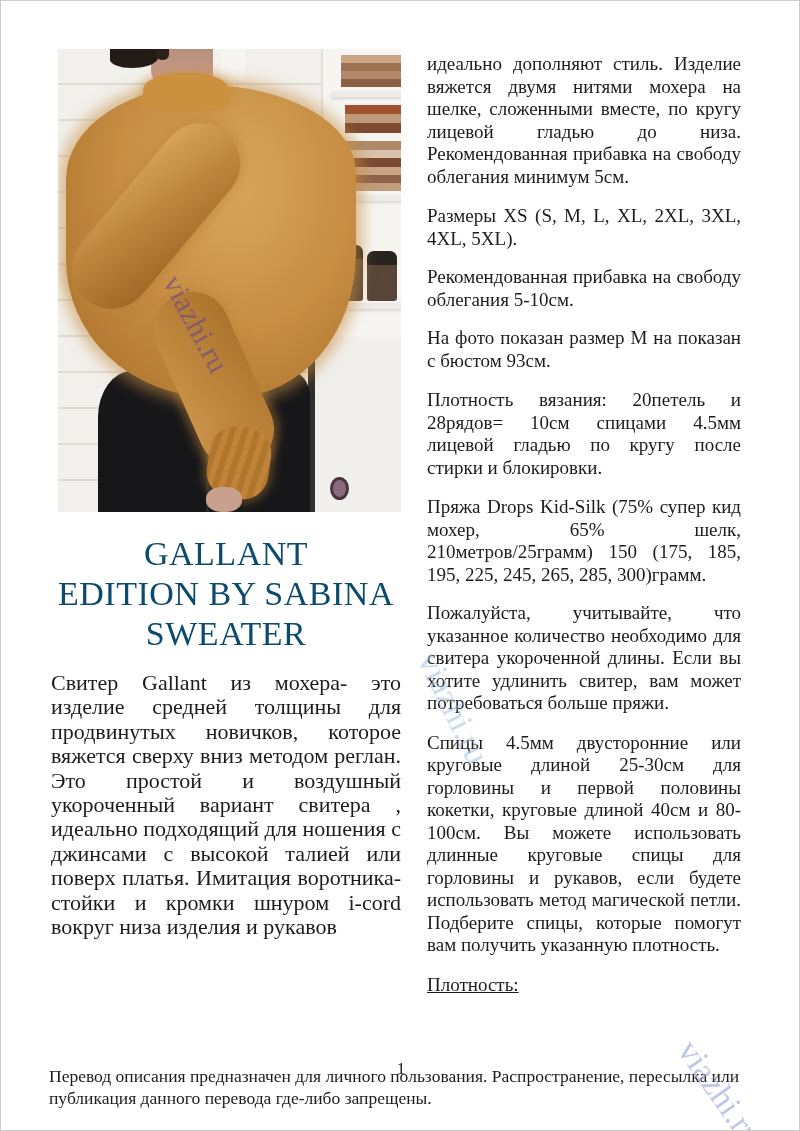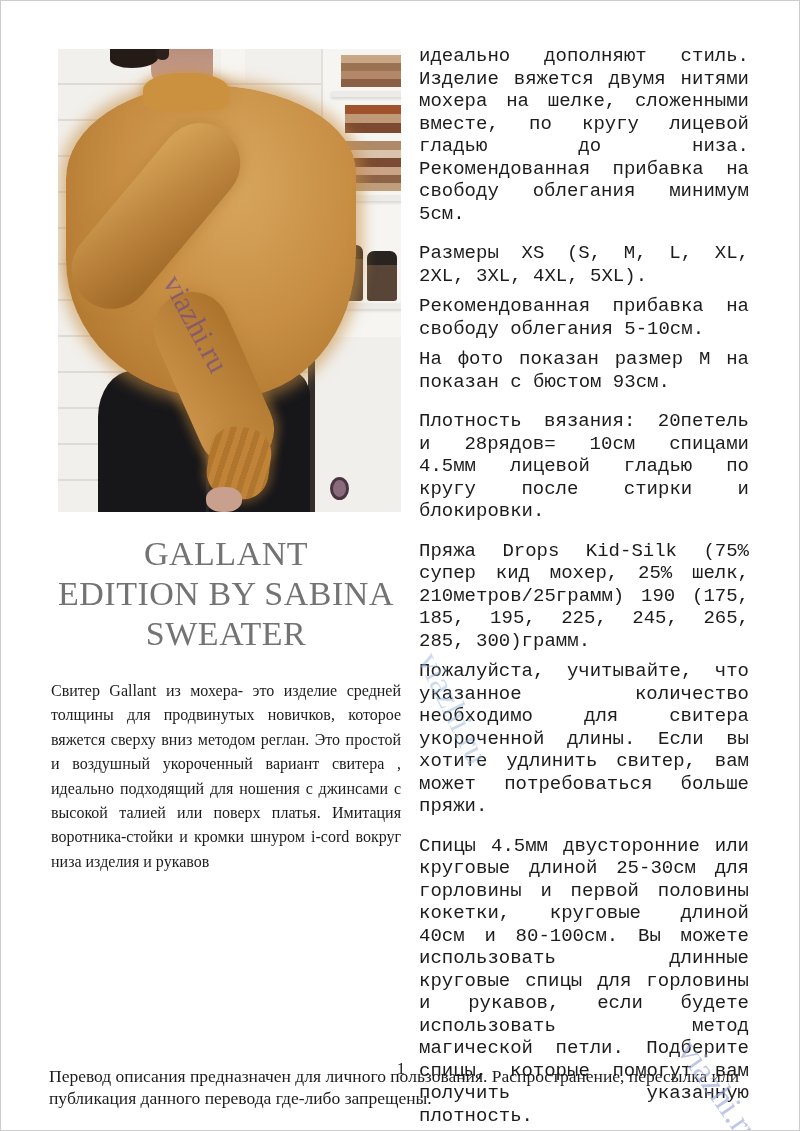--- a/index.html
+++ b/index.html
@@ -3,21 +3,21 @@
 <meta charset="utf-8">
 <style>
   html,body{margin:0;padding:0;background:#ffffff;}
   .page{
     position:relative;width:800px;height:1131px;background:#ffffff;
     font-family:"Liberation Serif","DejaVu Serif",serif;color:#1c1c1c;
     overflow:hidden;border:1px solid #cccccc;box-sizing:border-box;
   }
   
   .right-col{position:absolute;left:410px;top:36px;width:346px;}
-  .right-col p{margin:8px;font-size:19px;line-height:22.5px;text-align:justify;text-align-last:left;font-family:Liberation Mono, monospace;}
+  .right-col p{margin:16px;font-size:19px;line-height:22.5px;text-align:justify;text-align-last:left;}
   .right-col p.gap{margin-top:17px;}
   .underline{text-decoration:underline;}
   .left-col{position:absolute;left:50px;top:48px;width:350px;}
   
   .photo{position:relative;margin-left:7px;width:343px;height:463px;overflow:hidden;background:#f3f1ed;}
   .photo *{position:absolute;}
   .wall{inset:0;background:repeating-linear-gradient(180deg,#f2f0ec 0 34px,#dfdbd4 34px 36px);}
   .shelf-unit{left:263px;top:0;width:80px;height:292px;background:#f6f5f2;border-left:2px solid #e3dfd9;}
   .books-a{right:0;top:6px;width:62px;height:32px;background:repeating-linear-gradient(180deg,#c9a784 0 8px,#9c7352 8px 16px,#b3886a 16px 24px,#8a5f46 24px 32px);}
   .shelf-b1{right:0;top:42px;width:72px;height:6px;background:#ecebe7;box-shadow:0 2px 3px rgba(0,0,0,.12);}
@@ -40,24 +40,24 @@
     box-shadow:0 0 14px 7px rgba(199,142,68,.55);}
   .collar{left:85px;top:24px;width:86px;height:38px;border-radius:45% 45% 25% 25%;background:#cb913f;box-shadow:0 0 8px 3px rgba(199,142,68,.5);}
   .sleeve-fold{left:58px;top:58px;width:80px;height:218px;border-radius:42px;transform:rotate(40deg);
     background:linear-gradient(105deg,#d3a055 10%,#b8803a 55%,#a26b28 90%);box-shadow:0 0 10px 5px rgba(186,130,58,.45);}
   .sleeve-fore{left:118px;top:238px;width:76px;height:185px;border-radius:40px;transform:rotate(-24deg);
     background:linear-gradient(75deg,#cd974c,#aa702a);box-shadow:0 0 10px 5px rgba(186,130,58,.45);}
   .cuff{left:150px;top:378px;width:62px;height:72px;border-radius:26px;transform:rotate(8deg);
     background:repeating-linear-gradient(100deg,#c08338 0 6px,#b1762e 6px 12px);box-shadow:0 0 8px 4px rgba(186,130,58,.4);}
   .hand{left:148px;top:438px;width:36px;height:25px;background:#c9a08d;border-radius:45%;}
   
-  .title{margin-top:22px;text-align:center;color:#737373;font-size:34px;line-height:40px;letter-spacing:.5px;}
+  .title{margin-top:22px;text-align:center;color:#0c4a6e;font-size:34px;line-height:40px;letter-spacing:.5px;}
   .difficulty{margin-top:44px;font-size:20px;}
   .difficulty .dots{font-size:17px;letter-spacing:2px;}
-  .intro{margin-top:25px;font-size:16px;line-height:24.4px;text-align:justify;text-align-last:left;}
+  .intro{margin-top:17px;font-size:22px;line-height:24.4px;text-align:justify;text-align-last:left;}
   
   .footer{position:absolute;left:48px;width:704px;top:1024px;font-size:17.5px;line-height:22px;margin-top:40px;}
   .pagenum{position:absolute;left:0;width:800px;top:1058px;text-align:center;font-size:17px;}
   
   .wm{position:absolute;white-space:nowrap;pointer-events:none;z-index:5;}
   .wm-photo{left:185px;top:268px;font-size:30px;color:rgba(97,62,152,.55);transform:rotate(62deg);transform-origin:left top;}
   .wm-mid{left:443px;top:645px;font-size:34px;color:rgba(152,184,217,.5);transform:rotate(64deg);transform-origin:left top;}
   .wm-corner{left:700px;top:1032px;font-size:34px;color:rgba(150,160,212,.6);transform:rotate(55deg);transform-origin:left top;}
 </style>
 </head>
@@ -104,21 +104,21 @@
 
     <p class="intro">Свитер Gallant из мохера- это изделие средней толщины для продвинутых новичков, которое вяжется сверху вниз методом реглан. Это простой и воздушный укороченный вариант свитера , идеально подходящий для ношения с джинсами с высокой талией или поверх платья. Имитация воротника-стойки и кромки шнуром i-cord вокруг низа изделия и рукавов</p>
   </div>
 
   <div class="right-col">
     <p>идеально дополняют стиль. Изделие вяжется двумя нитями мохера на шелке, сложенными вместе, по кругу лицевой гладью до низа. Рекомендованная прибавка на свободу облегания минимум 5см.</p>
     <p class="gap">Размеры XS (S, M, L, XL, 2XL, 3XL, 4XL, 5XL).</p>
     <p>Рекомендованная прибавка на свободу облегания 5-10см.</p>
     <p>На фото показан размер М на показан с бюстом 93см.</p>
     <p class="gap">Плотность вязания: 20петель и 28рядов= 10см спицами 4.5мм лицевой гладью по кругу после стирки и блокировки.</p>
-    <p class="gap">Пряжа Drops Kid-Silk (75% супер кид мохер, 25% шелк, 210метров/25грамм) 190 (175, 185, 195, 225, 245, 265, 285, 300)грамм.</p>
+    <p class="gap">Пряжа Drops Kid-Silk (75% супер кид мохер, 65% шелк, 210метров/25грамм) 150 (175, 185, 195, 225, 245, 265, 285, 300)грамм.</p>
     <p>Пожалуйста, учитывайте, что указанное количество необходимо для свитера укороченной длины. Если вы хотите удлинить свитер, вам может потребоваться больше пряжи.</p>
     <p class="gap">Спицы 4.5мм двусторонние или круговые длиной 25-30см для горловины и первой половины кокетки, круговые длиной 40см и 80-100см. Вы можете использовать длинные круговые спицы для горловины и рукавов, если будете использовать метод магической петли. Подберите спицы, которые помогут вам получить указанную плотность.</p>
     <p class="gap underline">Плотность:</p>
   </div>
 
   <div class="footer">
     <div>Перевод описания предназначен для личного пользования. Распространение, пересылка или</div>
     <div>публикация данного перевода где-либо запрещены.</div>
   </div>
   <div class="pagenum">1</div>

